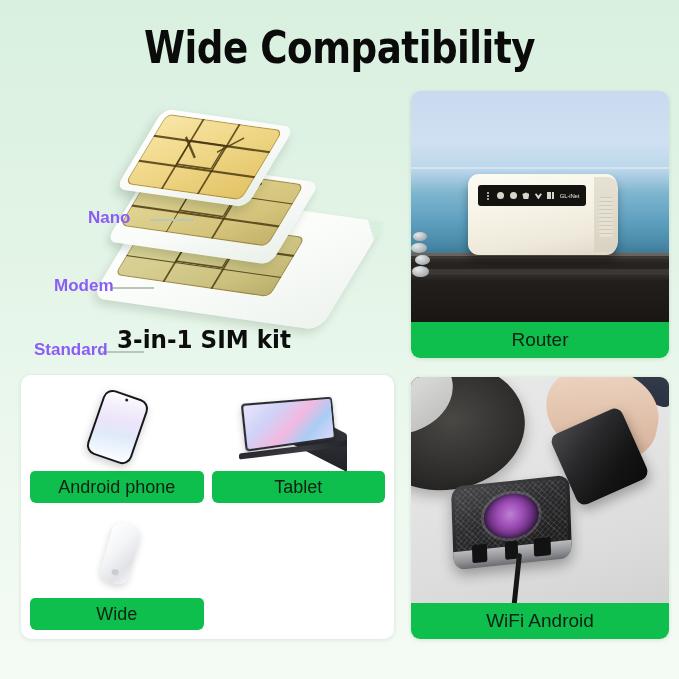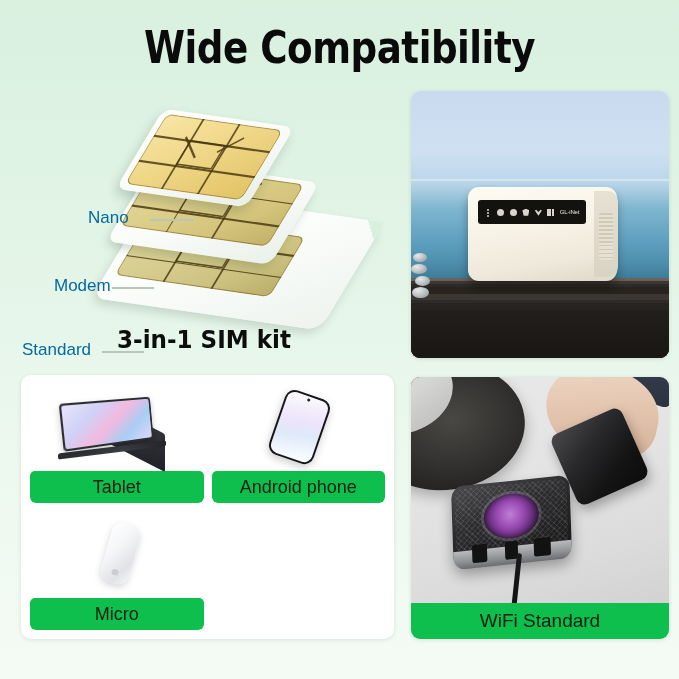--- a/index.html
+++ b/index.html
@@ -157,27 +157,28 @@
     background: transparent;
     box-shadow: inset 0 0 0 1.6px rgba(70,52,14,0.82);
     border-radius: 2px;
   }
 
   
   .sim-label {
     position: absolute;
     font-size: 17px;
     line-height: 20px;
-    color: #0369a1;
+    color: #8b5cf6;
     white-space: nowrap;
     font-family: "Liberation Sans", sans-serif;
+    font-weight: bold;
   }
   .lbl-nano     { left: 82px;  top: 120px; }
   .lbl-micro    { left: 48px;  top: 188px; }
-  .lbl-standard { left: 16px;  top: 252px; }
+  .lbl-standard { left: 28px;  top: 252px; }
 
   .leader {
     position: absolute;
     height: 1.5px;
     background: #b9c6ba;
   }
   .ld-nano     { left: 144px; top: 131px; width: 44px; }
   .ld-micro    { left: 106px; top: 199px; width: 42px; }
   .ld-standard { left: 96px;  top: 263px; width: 42px; }
 
@@ -632,50 +633,51 @@
           <span class="ic dots"></span>
           <span class="ic circle"></span>
           <span class="ic circle"></span>
           <span class="ic shield"></span>
           <span class="ic wifi"></span>
           <span class="ic bars"></span>
           <span class="router-logo">GL-iNet</span>
         </span>
       </span>
     </div>
+    <div class="green-bar">Router</div>
   </div>
 
   <div class="grid-wrap">
 
+
+    <div class="grid-cell">
+      <div class="thumb">
+        <span class="android">
+          <span class="android-cam"></span>
+        </span>
+      </div>
+      <div class="green-bar">Android phone</div>
+    </div>
 
     <div class="grid-cell">
       <div class="thumb">
         <span class="tab-kick"></span>
         <span class="tab-base"></span>
         <span class="tab-screen"></span>
       </div>
       <div class="green-bar">Tablet</div>
     </div>
 
     <div class="grid-cell">
       <div class="thumb">
-        <span class="android">
-          <span class="android-cam"></span>
-        </span>
-      </div>
-      <div class="green-bar">Android phone</div>
-    </div>
-
-    <div class="grid-cell">
-      <div class="thumb">
         <span class="modem">
           <span class="modem-led"></span>
         </span>
       </div>
-      <div class="green-bar">Micro</div>
+      <div class="green-bar">Wide</div>
     </div>
   </div>
 
   <div class="photo-card card-hotspot">
     <div class="photo scene-hotspot">
       <span class="table-dark"></span>
       <span class="table-inner"></span>
       <span class="sleeve"></span>
       <span class="hand"></span>
       <span class="phone-held"></span>
@@ -683,16 +685,16 @@
       <span class="hotspot-device">
         <span class="hotspot-mesh"></span>
         <span class="hotspot-screen"></span>
         <span class="hotspot-rim"></span>
         <span class="hotspot-port" style="left:16%;width:13%;"></span>
         <span class="hotspot-port" style="left:44%;width:11%;"></span>
         <span class="hotspot-port" style="left:68%;width:15%;"></span>
       </span>
       <span class="cable"></span>
     </div>
-    <div class="green-bar">WiFi Standard</div>
+    <div class="green-bar">WiFi Android</div>
   </div>
 
 </div>
 
 </body></html>

